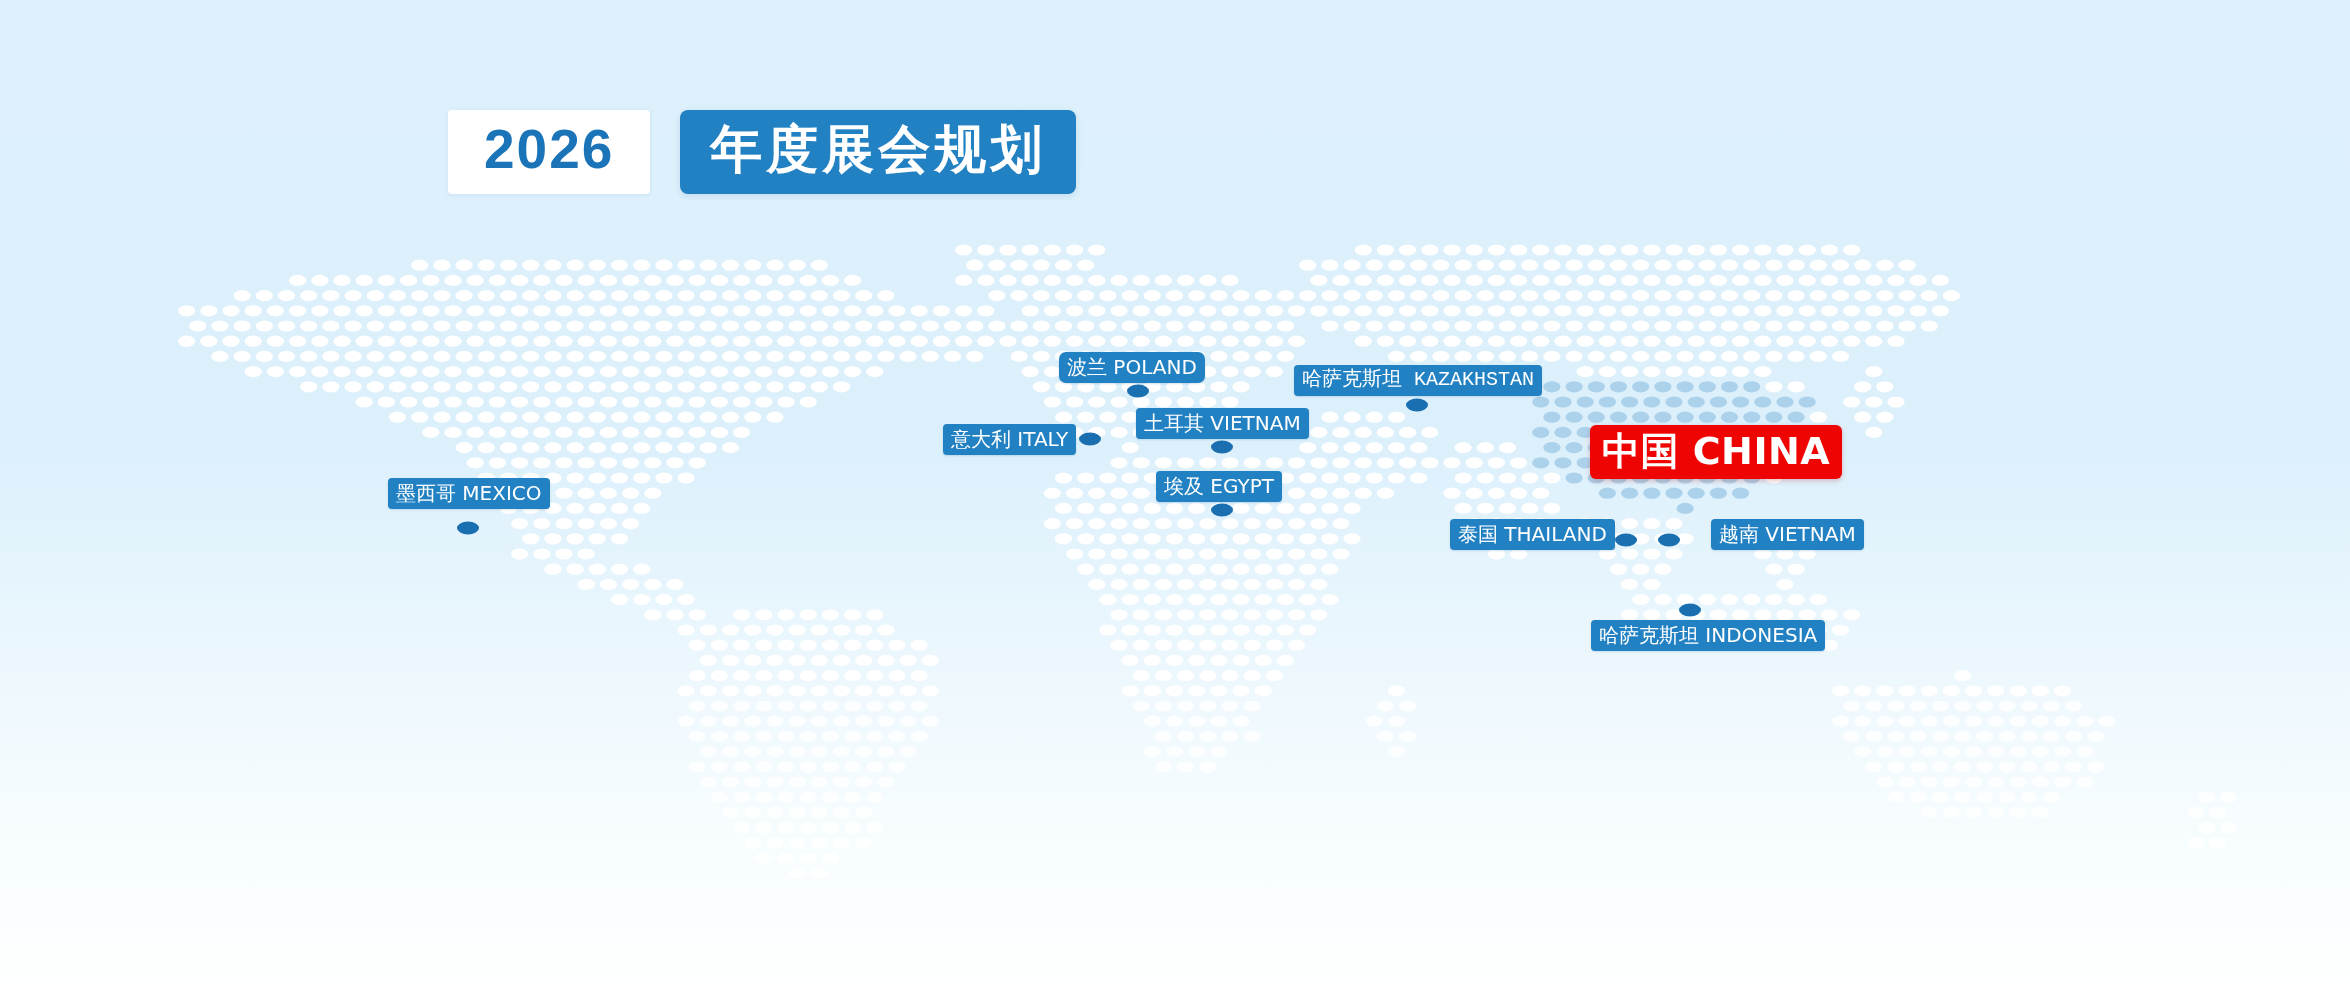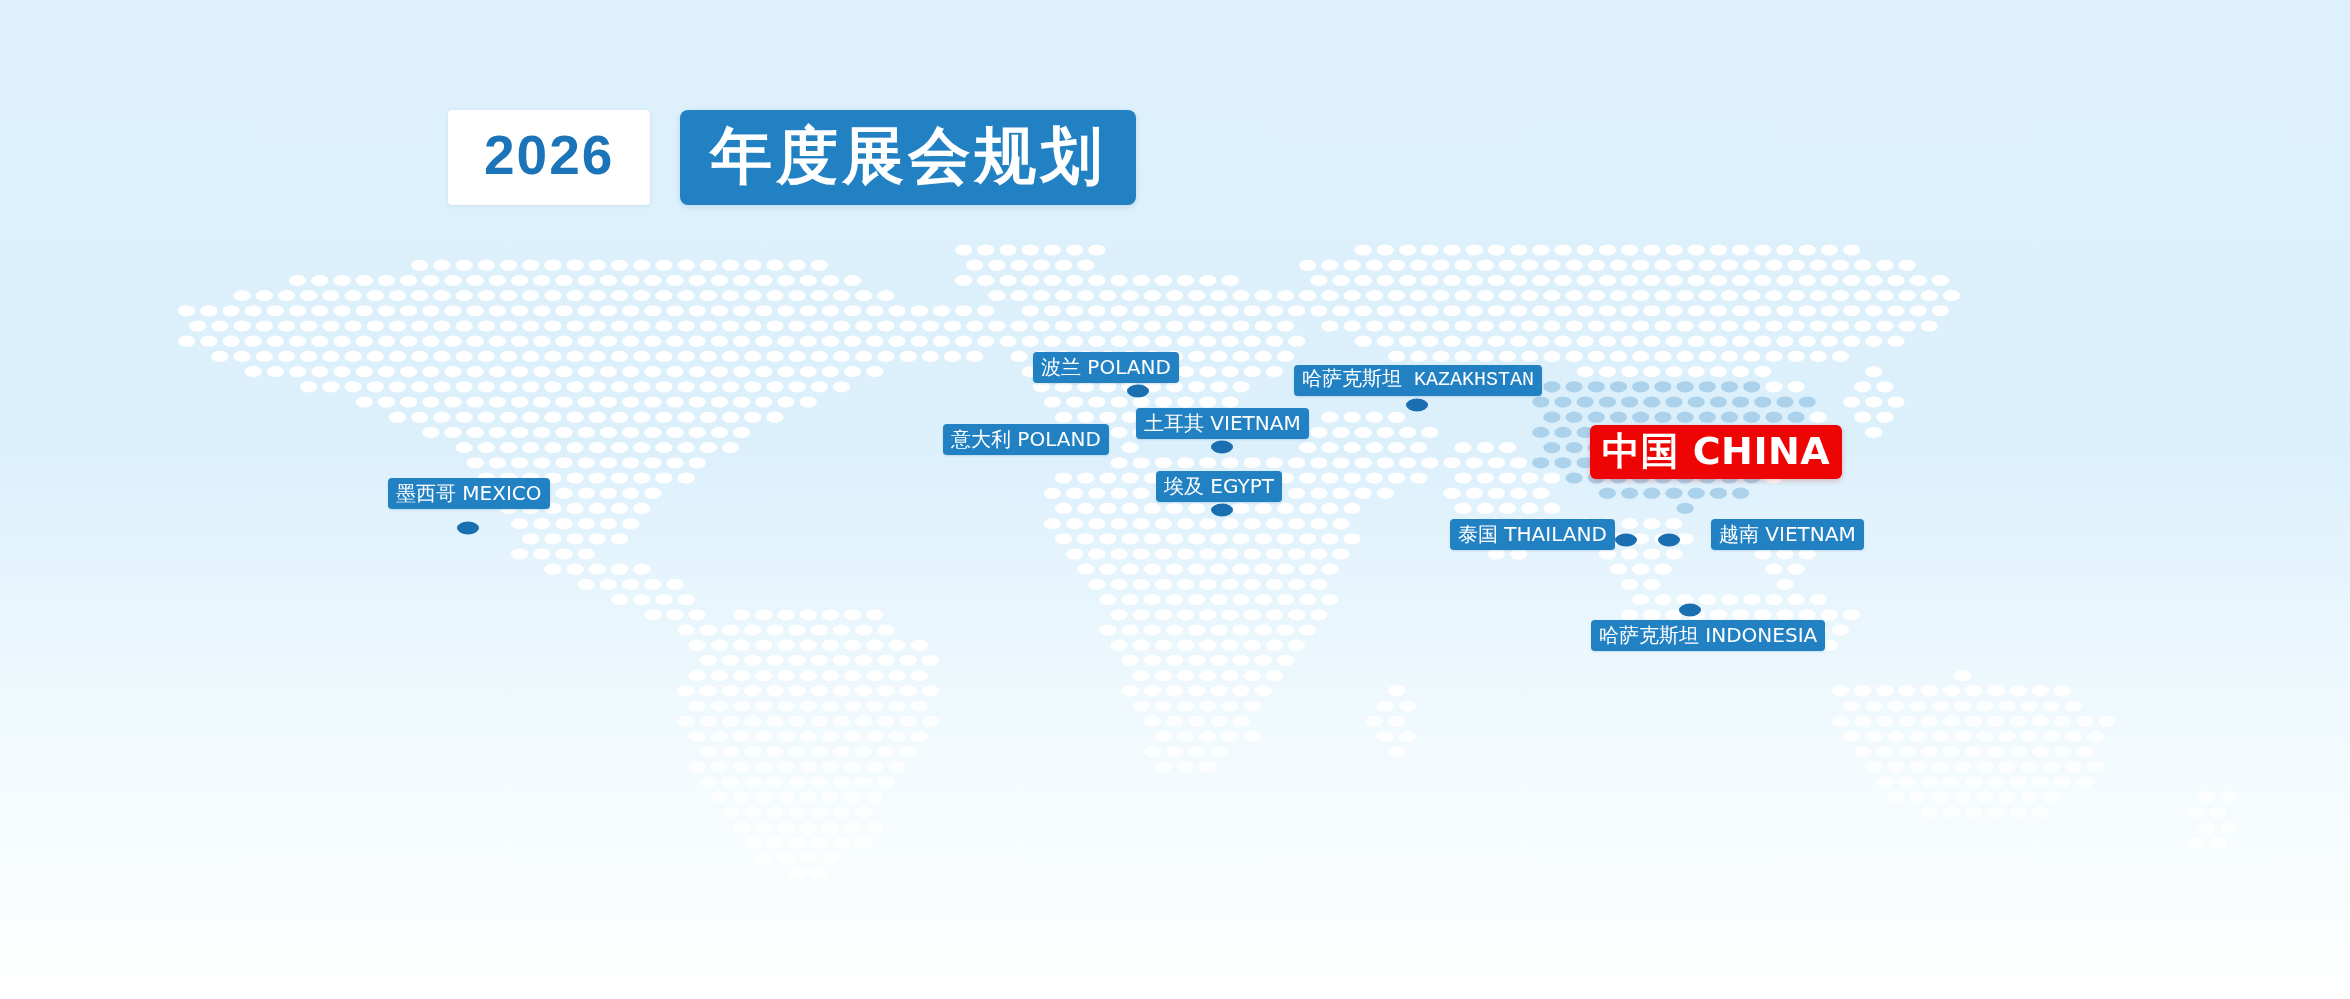--- a/index.html
+++ b/index.html
@@ -24,21 +24,21 @@
   .year-card .year-text{
     color:#1b74b8;font-size:55px;font-weight:700;letter-spacing:2px;line-height:1;
     font-family:"Liberation Sans","DejaVu Sans",sans-serif;
   }
   .title-card{
     background:#2181c3;border-radius:8px;
     padding:10px 30px 14px 30px;display:flex;align-items:center;justify-content:center;
     box-shadow:0 2px 6px rgba(30,100,150,.14);
   }
   .title-card .title-text{
-    color:#ffffff;font-size:62px;font-weight:700;letter-spacing:4px;line-height:1.15;
+    color:#ffffff;font-size:52px;font-weight:700;letter-spacing:4px;line-height:1.15;
     font-family:"DejaVu Sans","Liberation Sans",sans-serif;
   }
   .pin-dot{
     position:absolute;width:22px;height:13px;border-radius:50%;
     background:#1a6fb0;transform:translate(-50%,-50%);
   }
   .pin-label{
     position:absolute;white-space:nowrap;
     background:#2181c3;color:#ffffff;border-radius:4px;
     font-size:20px;line-height:1;padding:5px 8px 6px 8px;
@@ -1531,23 +1531,23 @@
     </div>
     <div class="title-card">
       <span class="title-text">年度展会规划</span>
     </div>
   </div>
 
   <div id="markers">
       <div class="pin-dot" style="left: 468px; top: 528px;"></div>
       <div class="pin-label" style="left: 388px; top: 478px; position: absolute;">墨西哥 MEXICO</div>
       <div class="pin-dot" style="left: 1090px; top: 439px;"></div>
-      <div class="pin-label" style="left: 943px; top: 424px; position: absolute;">意大利 POLAND</div>
+      <div class="pin-label" style="left: 943px; top: 424px; position: absolute;">意大利 ITALY</div>
       <div class="pin-dot" style="left: 1138px; top: 391px;"></div>
-      <div class="pin-label" style="left: 1033px; top: 352px; position: absolute;">波兰 POLAND</div>
+      <div class="pin-label" style="left: 1059px; top: 352px; position: absolute; border-radius: 7px;">波兰 POLAND</div>
       <div class="pin-dot" style="left: 1222px; top: 447px;"></div>
       <div class="pin-label" style="left: 1136px; top: 408px; position: absolute;">土耳其 VIETNAM</div>
       <div class="pin-dot" style="left: 1417px; top: 405px;"></div>
       <div class="pin-label" style="left: 1294px; top: 365px; position: absolute; font-family: Liberation Mono, monospace;">哈萨克斯坦 KAZAKHSTAN</div>
       <div class="pin-dot" style="left: 1222px; top: 510px;"></div>
       <div class="pin-label" style="left: 1156px; top: 471px; position: absolute;">埃及 EGYPT</div>
       <div class="pin-dot" style="left: 1660px; top: 470px;"></div>
       <div class="pin-label china" style="left: 1590px; top: 425px; position: absolute;">中国 CHINA</div>
       <div class="pin-dot" style="left: 1626px; top: 540px;"></div>
       <div class="pin-label" style="left: 1450px; top: 519px; position: absolute;">泰国 THAILAND</div>

